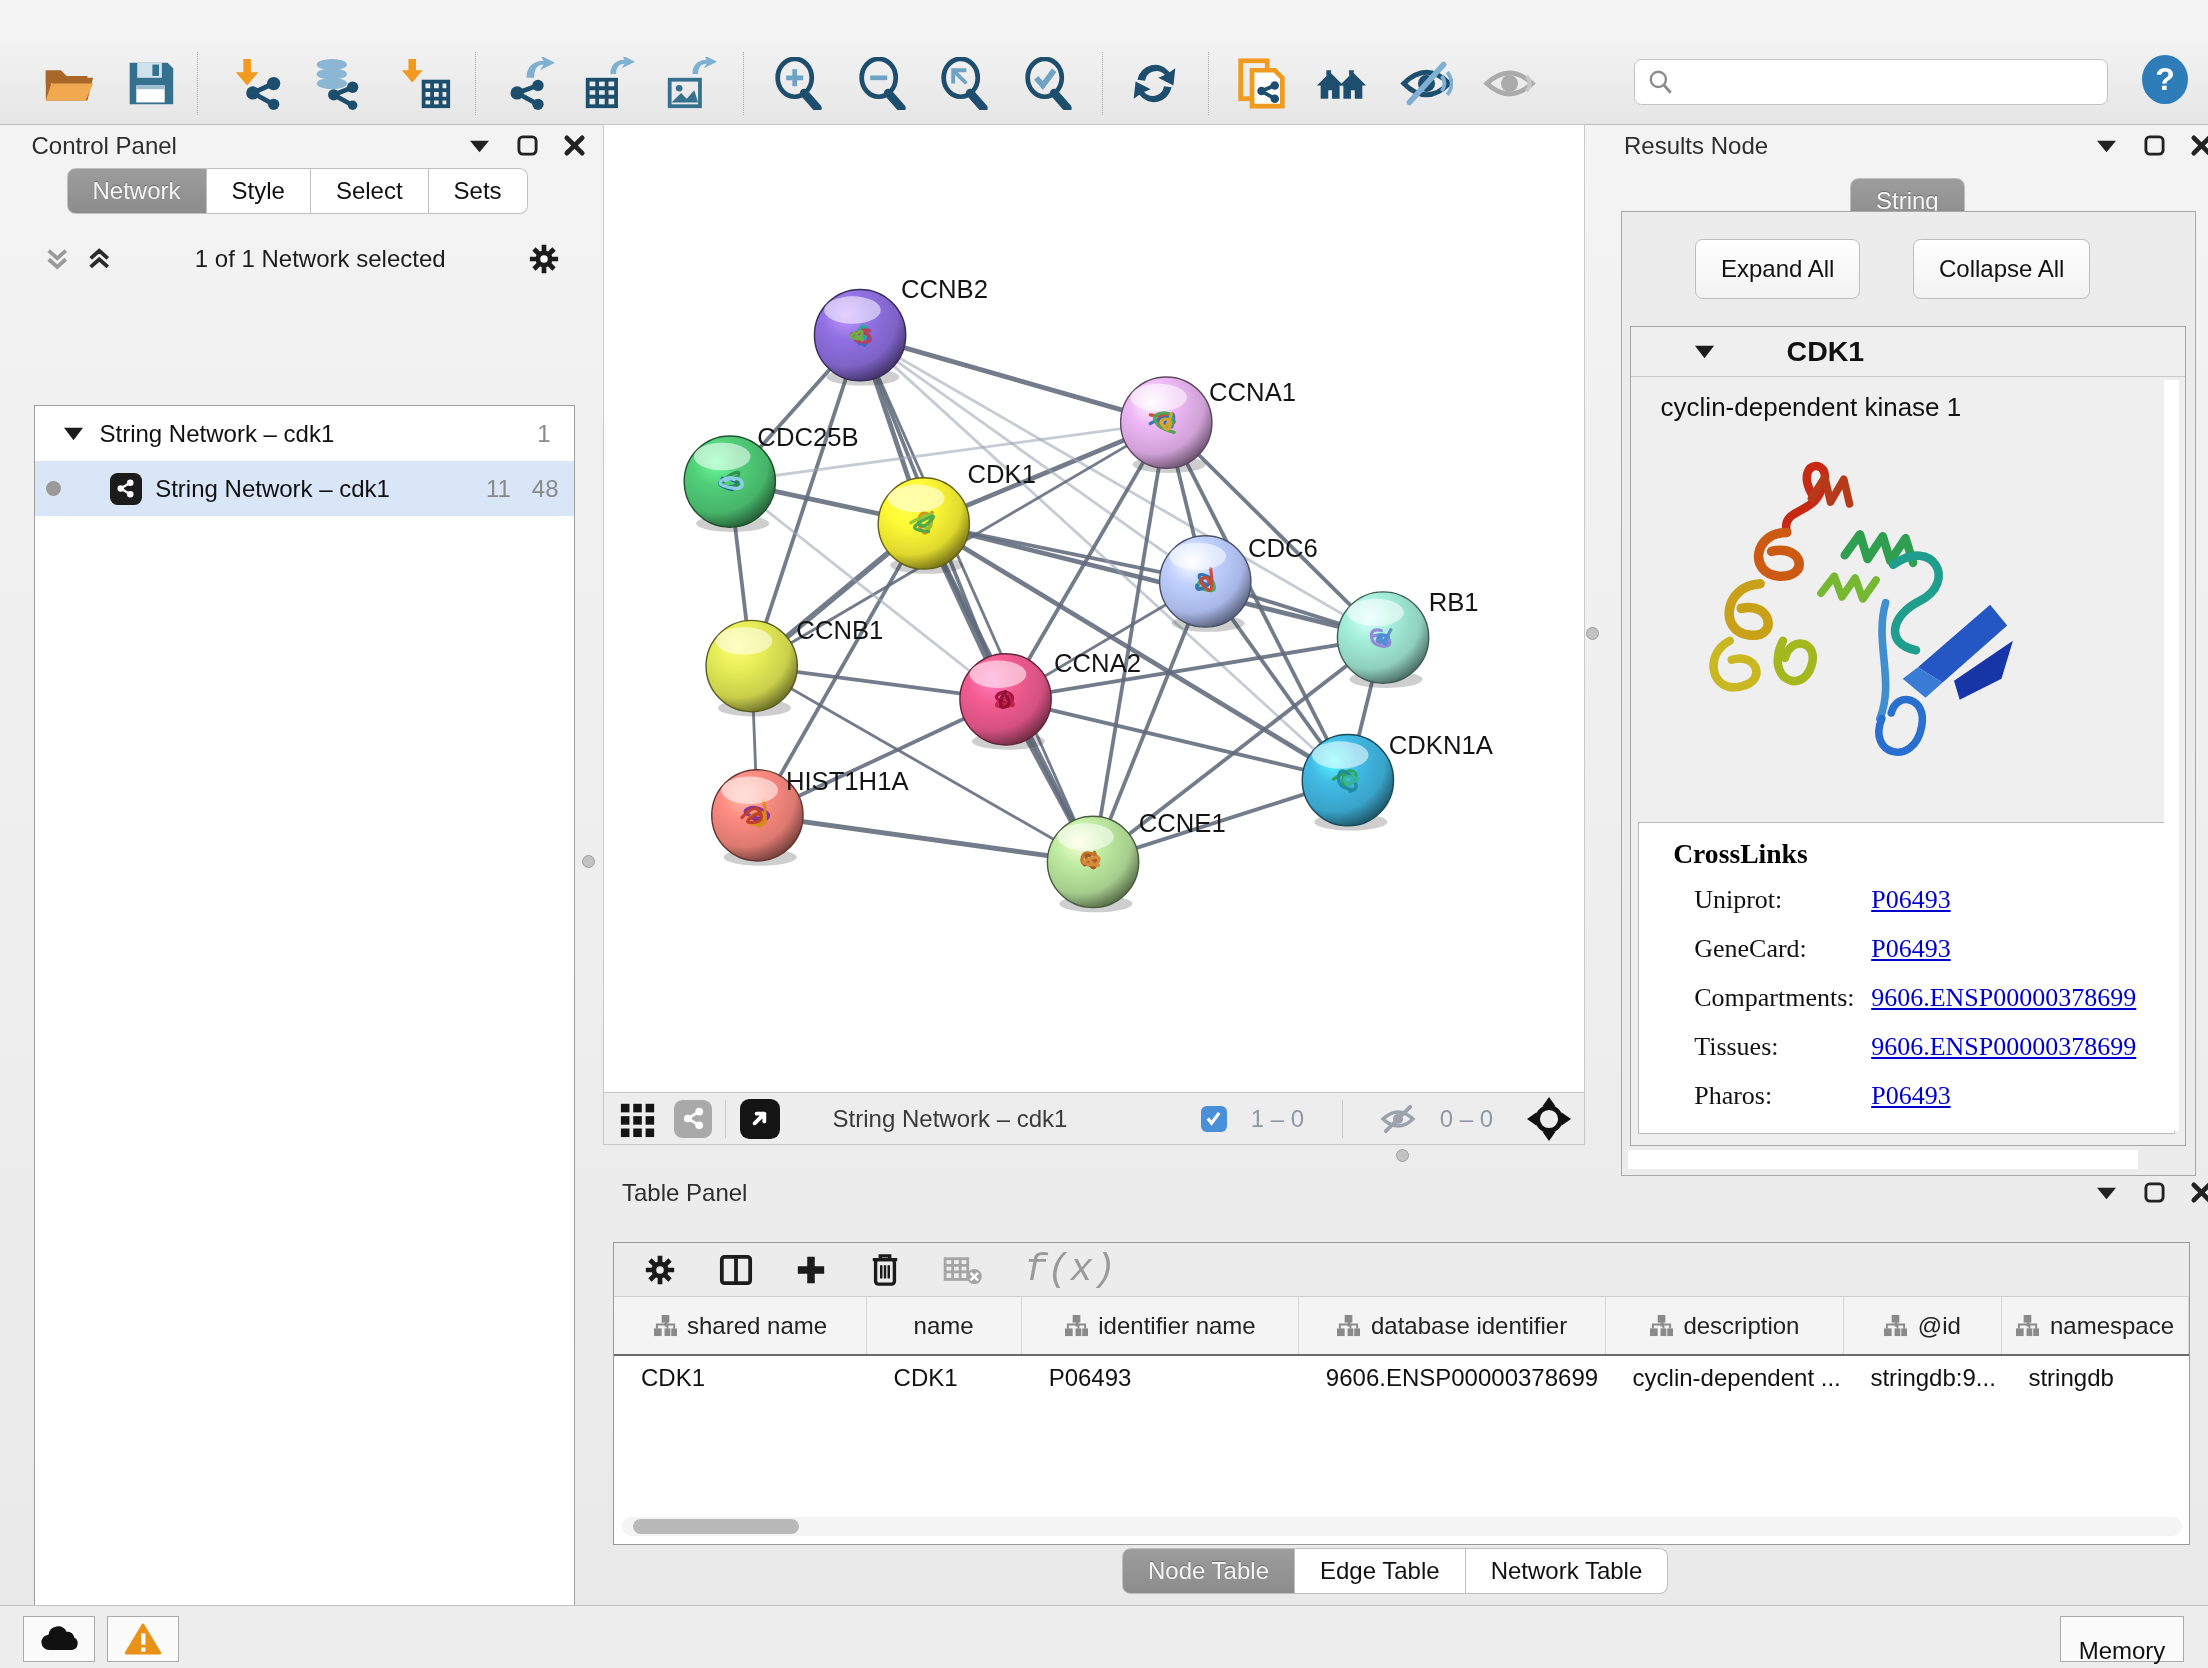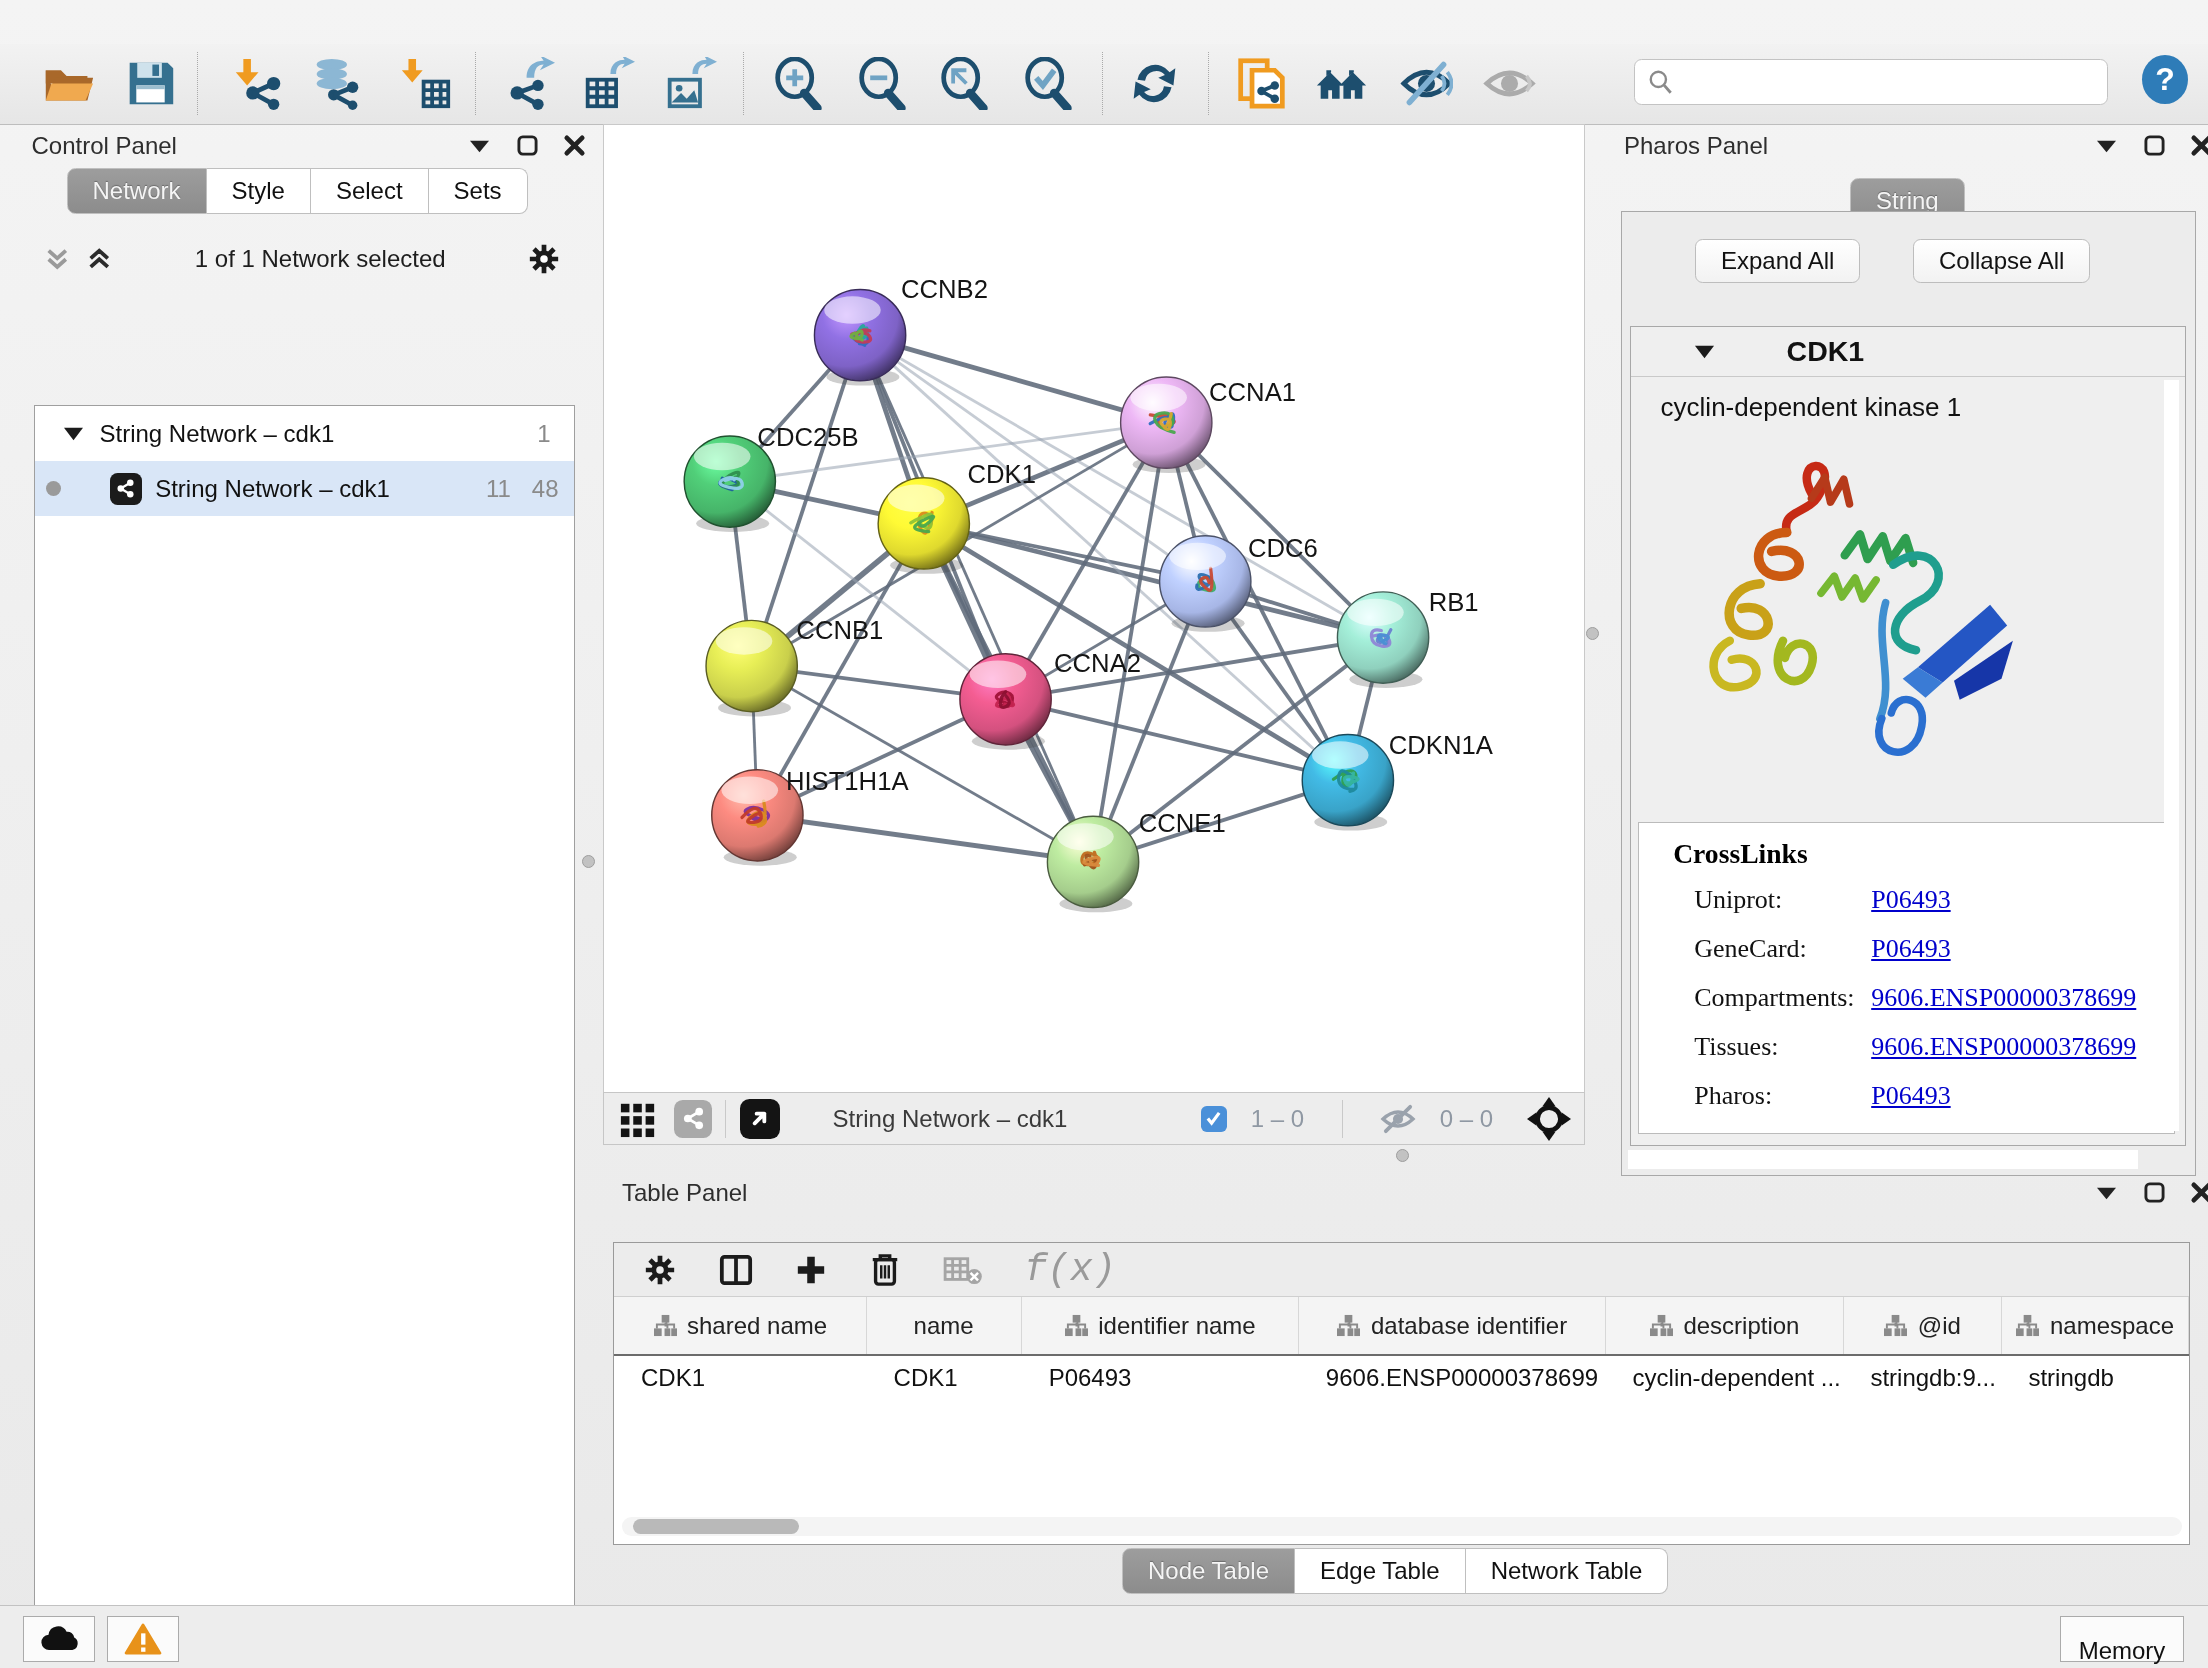--- a/index.html
+++ b/index.html
@@ -31,21 +31,21 @@
   .trow.sel{background:#d9e6f7;}
   .cnt{color:#8a8a8a;}
   .sharebadge{width:32px;height:32px;border-radius:7.6px;background:#1b1b1b;display:inline-flex;align-items:center;justify-content:center;}
   
   .canvas{left:603px;top:124px;width:980px;height:968px;background:#fff;border:1px solid #c9c9c9;}
   .netstrip{left:603px;top:1092px;width:980px;height:51px;background:#ededed;border:1px solid #c6c6c6;display:flex;align-items:center;}
   .stripsep{width:0;height:38px;border-left:1px solid #c9c9c9;margin:0 13.3px;}
   .graynum{color:#8f98a3;font-size:24px;}
   
   .rbox{left:1621px;top:211px;width:573px;height:963px;background:#ececec;border:1.9px solid #a8a8a8;}
-  .rbtn{height:42px;line-height:42px;padding:0 25px;background:linear-gradient(#ffffff,#f2f2f2);border:1px solid #bdbdbd;border-radius:7.6px;font-size:24px;color:#111;}
+  .rbtn{height:42px;line-height:42px;padding:8px 25px;background:linear-gradient(#ffffff,#f2f2f2);border:1px solid #bdbdbd;border-radius:7.6px;font-size:24px;color:#111;}
   .sectionbox{left:7.6px;top:114px;width:554px;height:818px;background:#efefef;border:1.9px solid #a8a8a8;}
   .serif{font-family:"Liberation Serif",serif;}
   .xl-row{display:flex;height:49px;align-items:center;font-size:26px;}
   .xl-label{width:177px;color:#111;}
   .xl-val{color:#0000cc;text-decoration:underline;}
   
   .tablebox{left:613px;top:1242px;width:1575px;height:301px;background:#fff;border:1.9px solid #9a9a9a;}
   .ttoolbar{left:0;top:0;width:100%;height:53px;background:#ececec;display:flex;align-items:center;gap:42px;padding-left:28.5px;box-sizing:border-box;}
   .thead{display:flex;height:57px;background:#f4f4f4;border-bottom:2.9px solid #6b6b6b;border-top:1px solid #cfcfcf;align-items:center;font-size:24px;color:#222;}
   .thcell{display:flex;align-items:center;justify-content:center;gap:9.5px;border-right:1px solid #d7d7d7;height:100%;box-sizing:border-box;overflow:hidden;white-space:nowrap;}
@@ -567,21 +567,21 @@
             <path d="M23 0 l7 10 h-14z"></path>
             <path d="M23 46 l7-10 h-14z"></path>
             <path d="M0 23 l10-7 v14z"></path>
             <path d="M46 23 l-10-7 v14z"></path>
           </g>
         </svg>
     </span>
   </div>
 
   <div class="abs" style="left:1607px;top:124px;width:601px;height:1046px">
-    <div class="abs ptitle" style="left:17px;top:7.6px">Pharos Panel</div>
+    <div class="abs ptitle" style="left:17px;top:7.6px">Results Node</div>
     <div class="abs panelicons" style="left:487px;top:9.5px">
       <svg width="25" height="19" viewBox="0 0 26 20">
           <path d="M3 5 h20 l-10 12z" fill="#222"></path>
         </svg>
       <svg width="21" height="21" viewBox="0 0 22 22">
           <rect x="2" y="2" width="18" height="18" rx="4" fill="none" stroke="#222" stroke-width="3"></rect>
         </svg>
       <svg width="23" height="23" viewBox="0 0 24 24">
           <path d="M4 4 L20 20 M20 4 L4 20" stroke="#222" stroke-width="5" stroke-linecap="round"></path>
         </svg>

